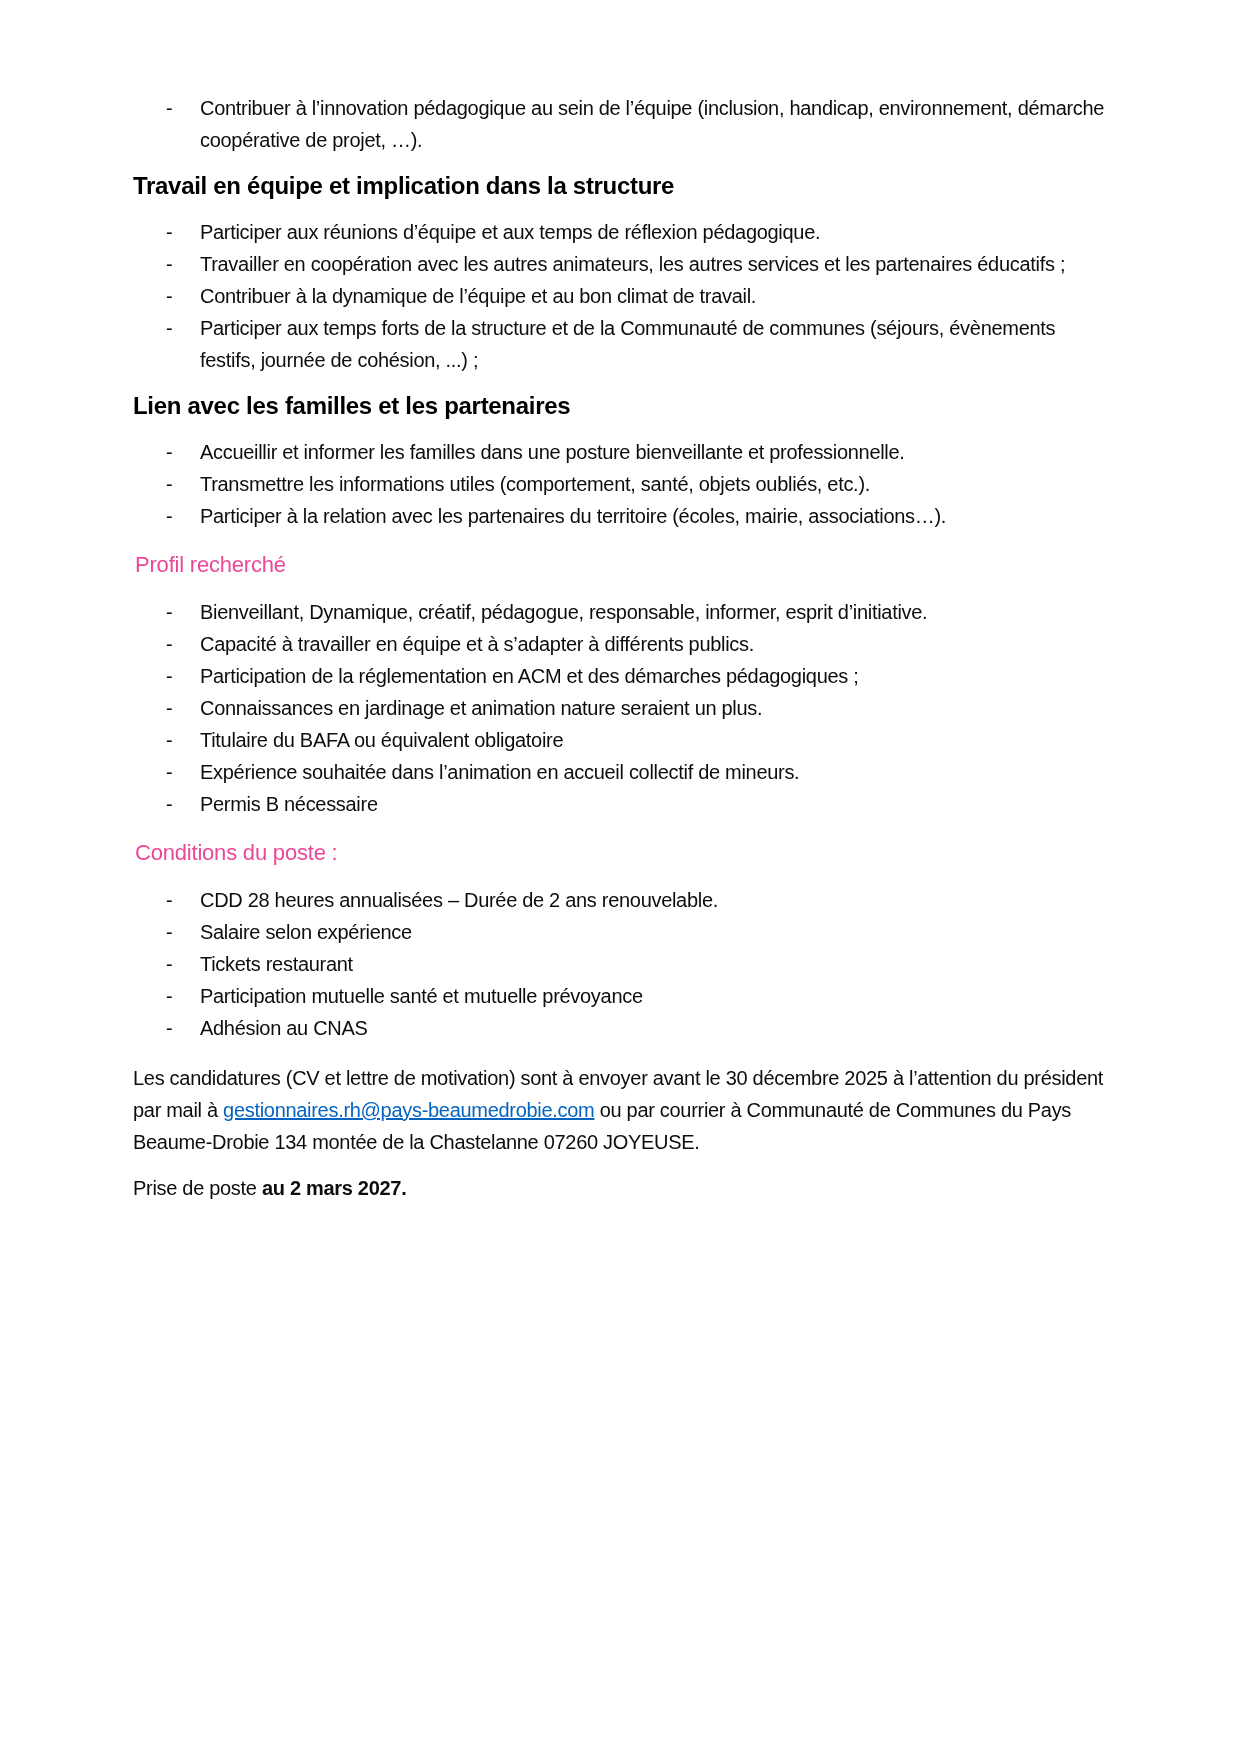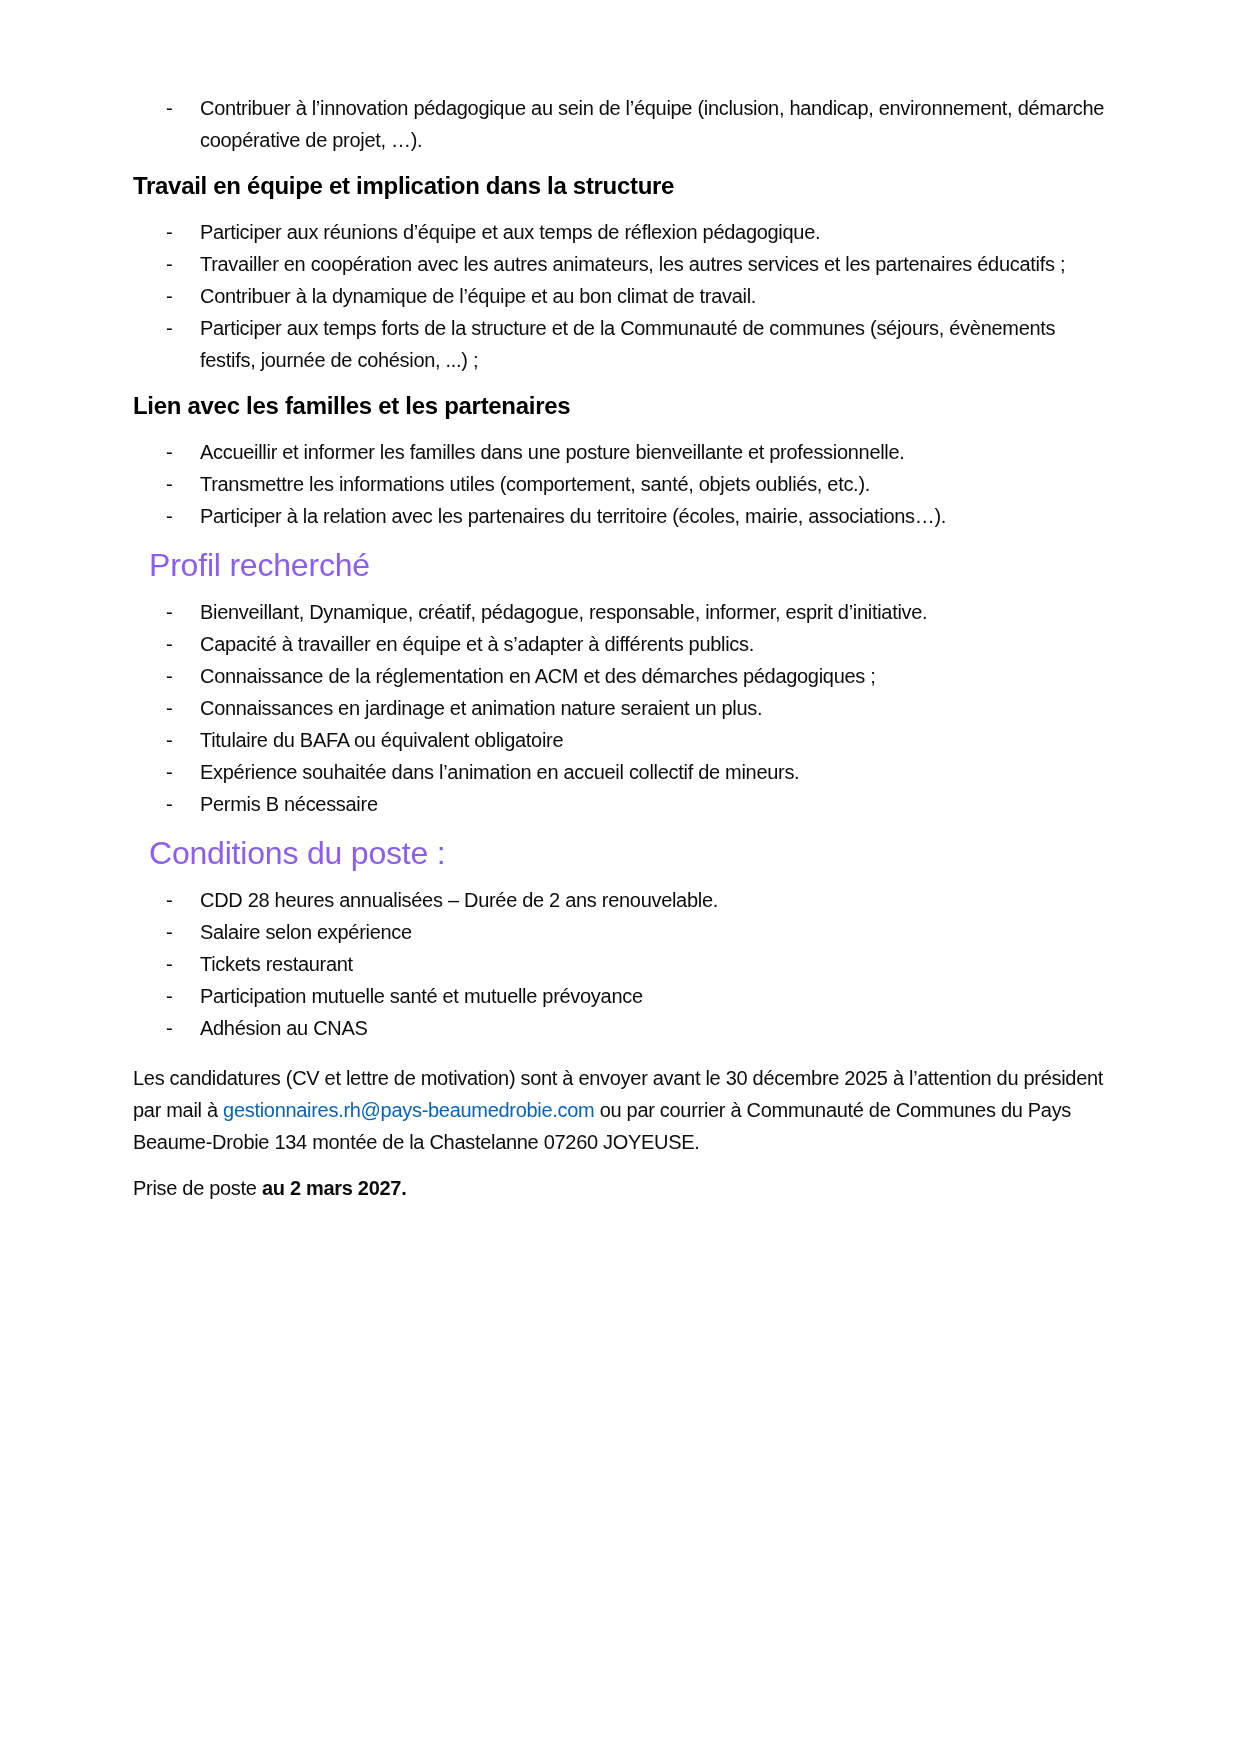--- a/index.html
+++ b/index.html
@@ -33,33 +33,34 @@
   }
   .li-text { flex: 1 1 auto; }
   .bold-heading {
     font-size: 24px;
     font-weight: 700;
     line-height: 32px;
     margin: 0 0 14px 0;
     color: #000000;
   }
   .blue-heading {
-    font-size: 32px;
+    font-size: 22px;
     font-weight: 400;
     line-height: 38px;
     letter-spacing: -0.2px;
-    margin: 4px 0 12px 16px;
-    color: #8b5cf6;
+    margin: 4px 0 12px 2px;
+    color: #ec4899;
   }
   .body-par {
     margin: 0 0 14px 0;
   }
   .application-par { margin-top: 18px; }
   .email-link {
     color: #0563C1;
+    text-decoration: underline;
     cursor: pointer;
   }
   .date-underline {
     font-weight: 700;
     text-decoration: underline;
   }
   .date-bold { font-weight: 700; }
 </style>
 </head>
 <body>
@@ -125,21 +126,21 @@
         <span class="li-text">Bienveillant, Dynamique, créatif, pédagogue, responsable, informer, esprit d’initiative.</span>
       </li>
 
       <li>
         <span class="dash-marker">-</span>
         <span class="li-text">Capacité à travailler en équipe et à s’adapter à différents publics.</span>
       </li>
 
       <li>
         <span class="dash-marker">-</span>
-        <span class="li-text">Connaissance de la réglementation en ACM et des démarches pédagogiques ;</span>
+        <span class="li-text">Participation de la réglementation en ACM et des démarches pédagogiques ;</span>
       </li>
 
       <li>
         <span class="dash-marker">-</span>
         <span class="li-text">Connaissances en jardinage et animation nature seraient un plus.</span>
       </li>
 
       <li>
         <span class="dash-marker">-</span>
         <span class="li-text">Titulaire du BAFA ou équivalent obligatoire</span>

